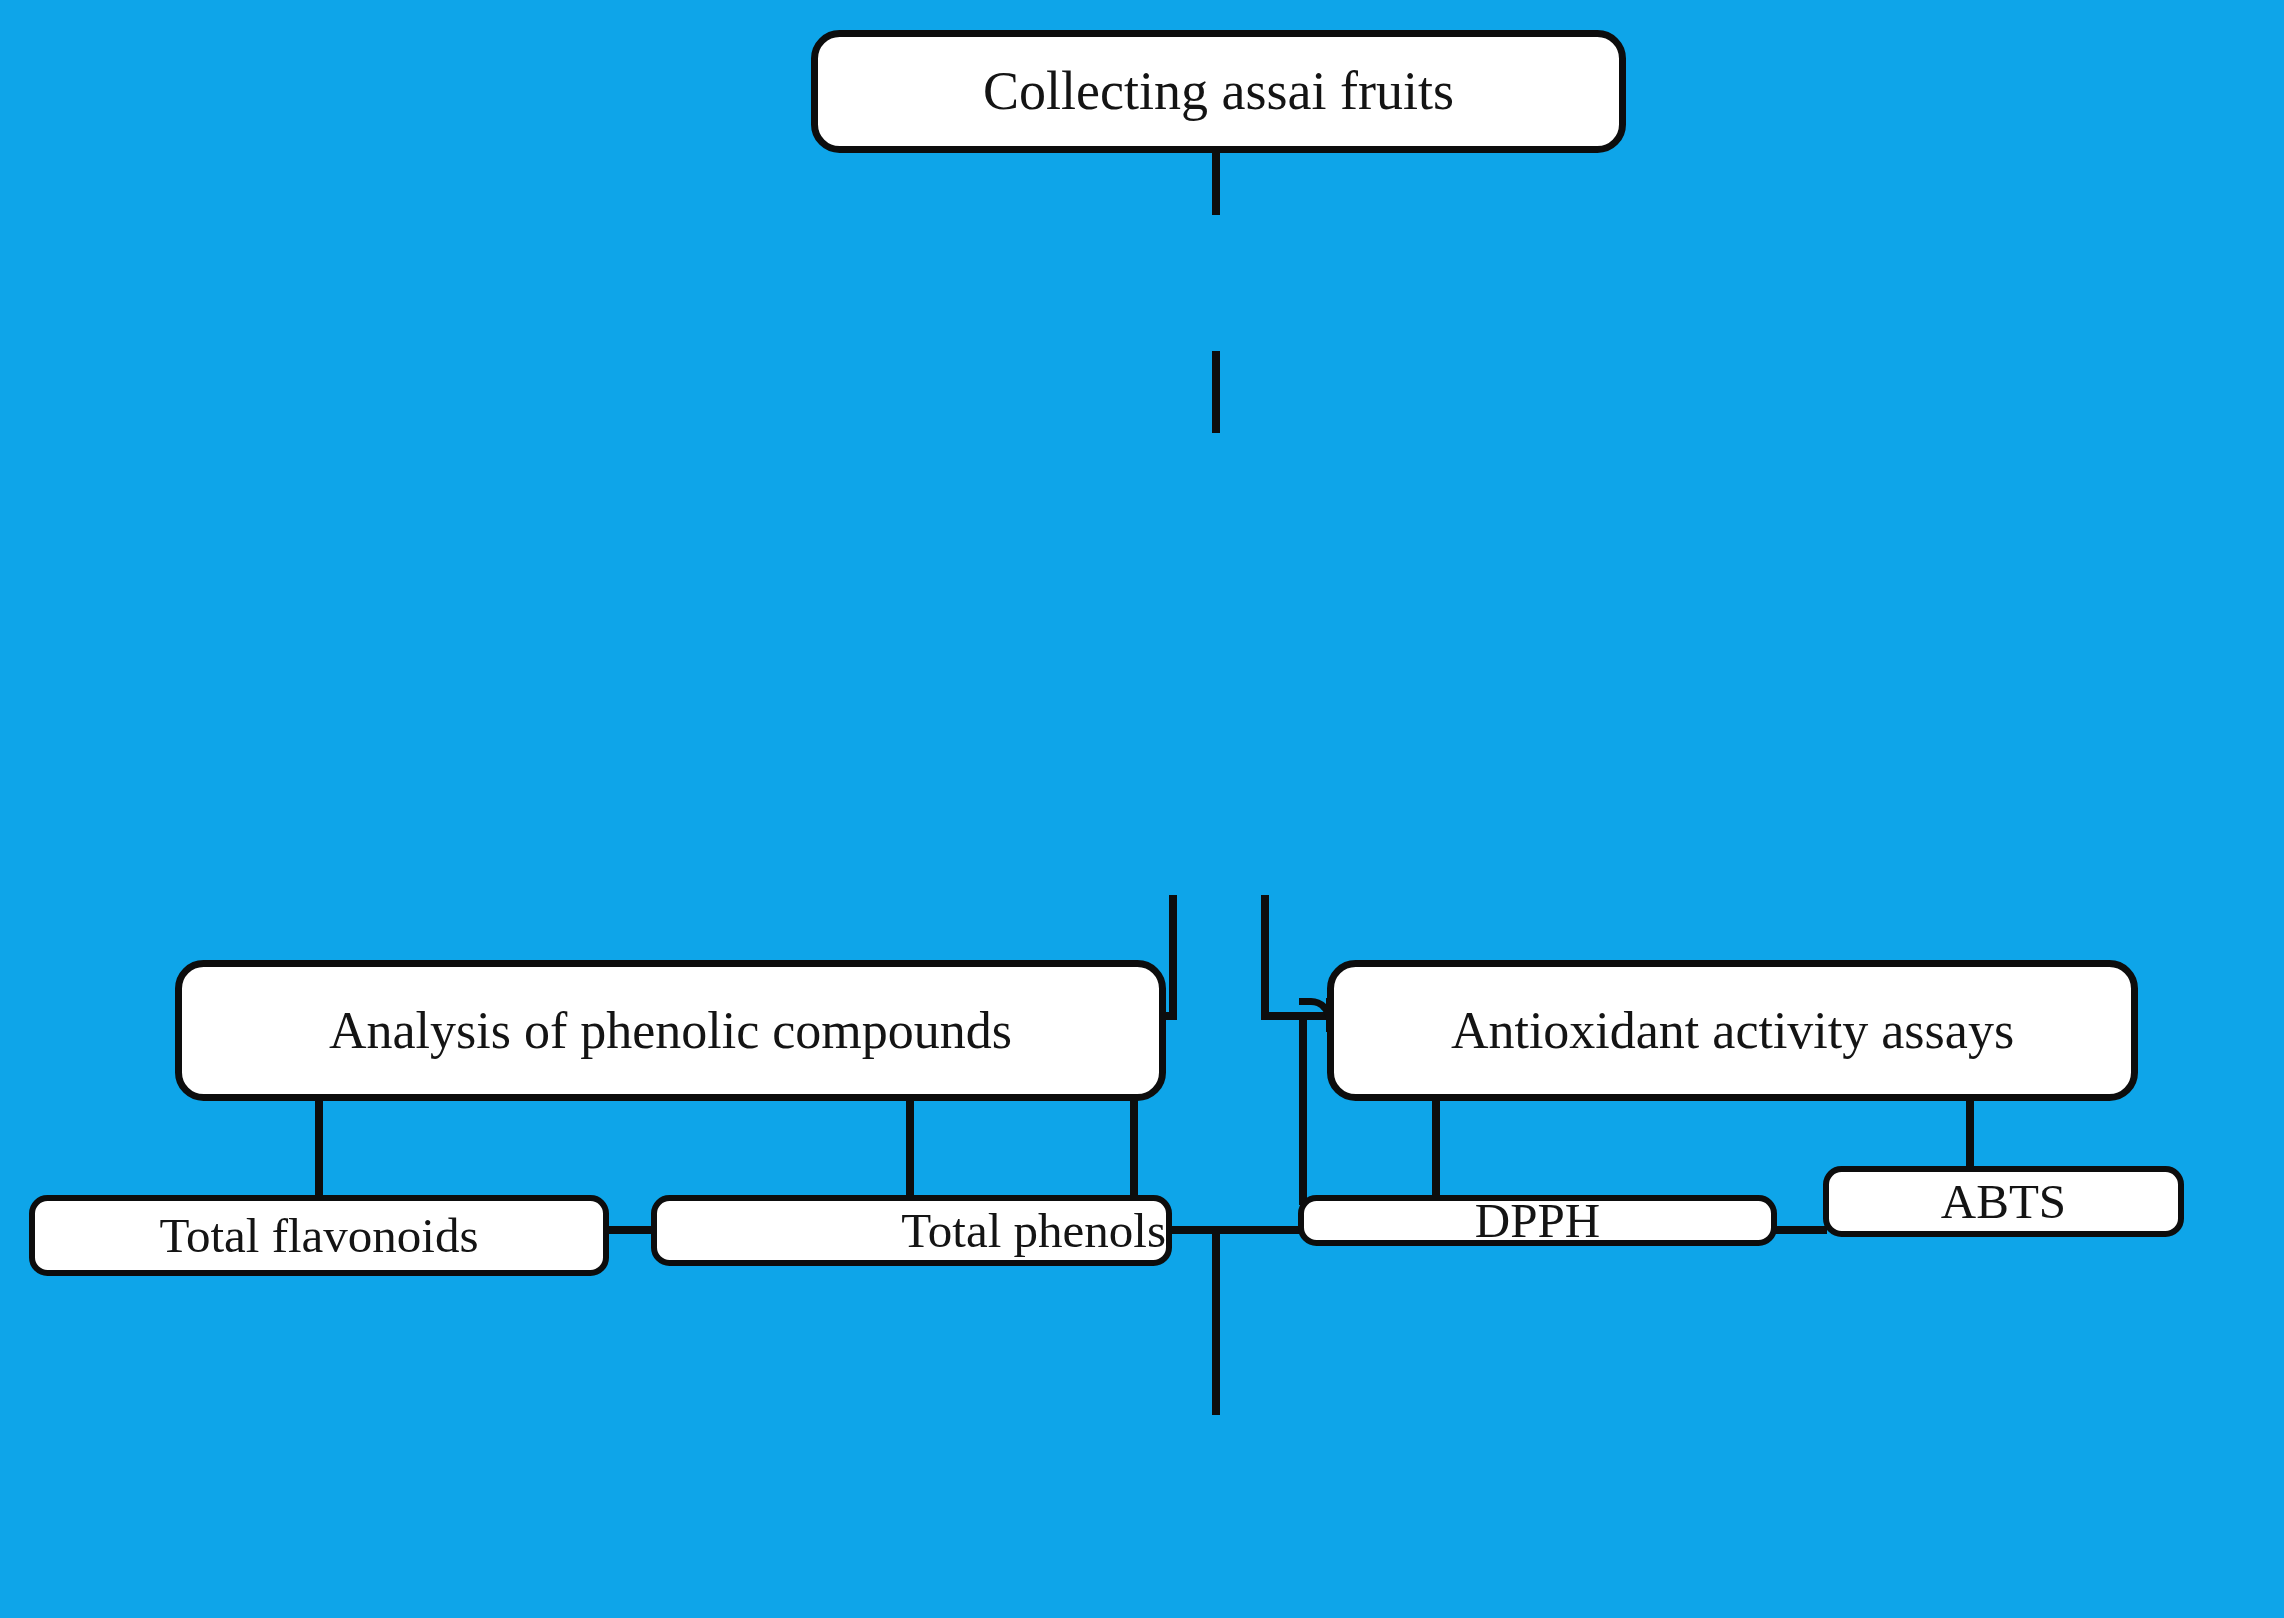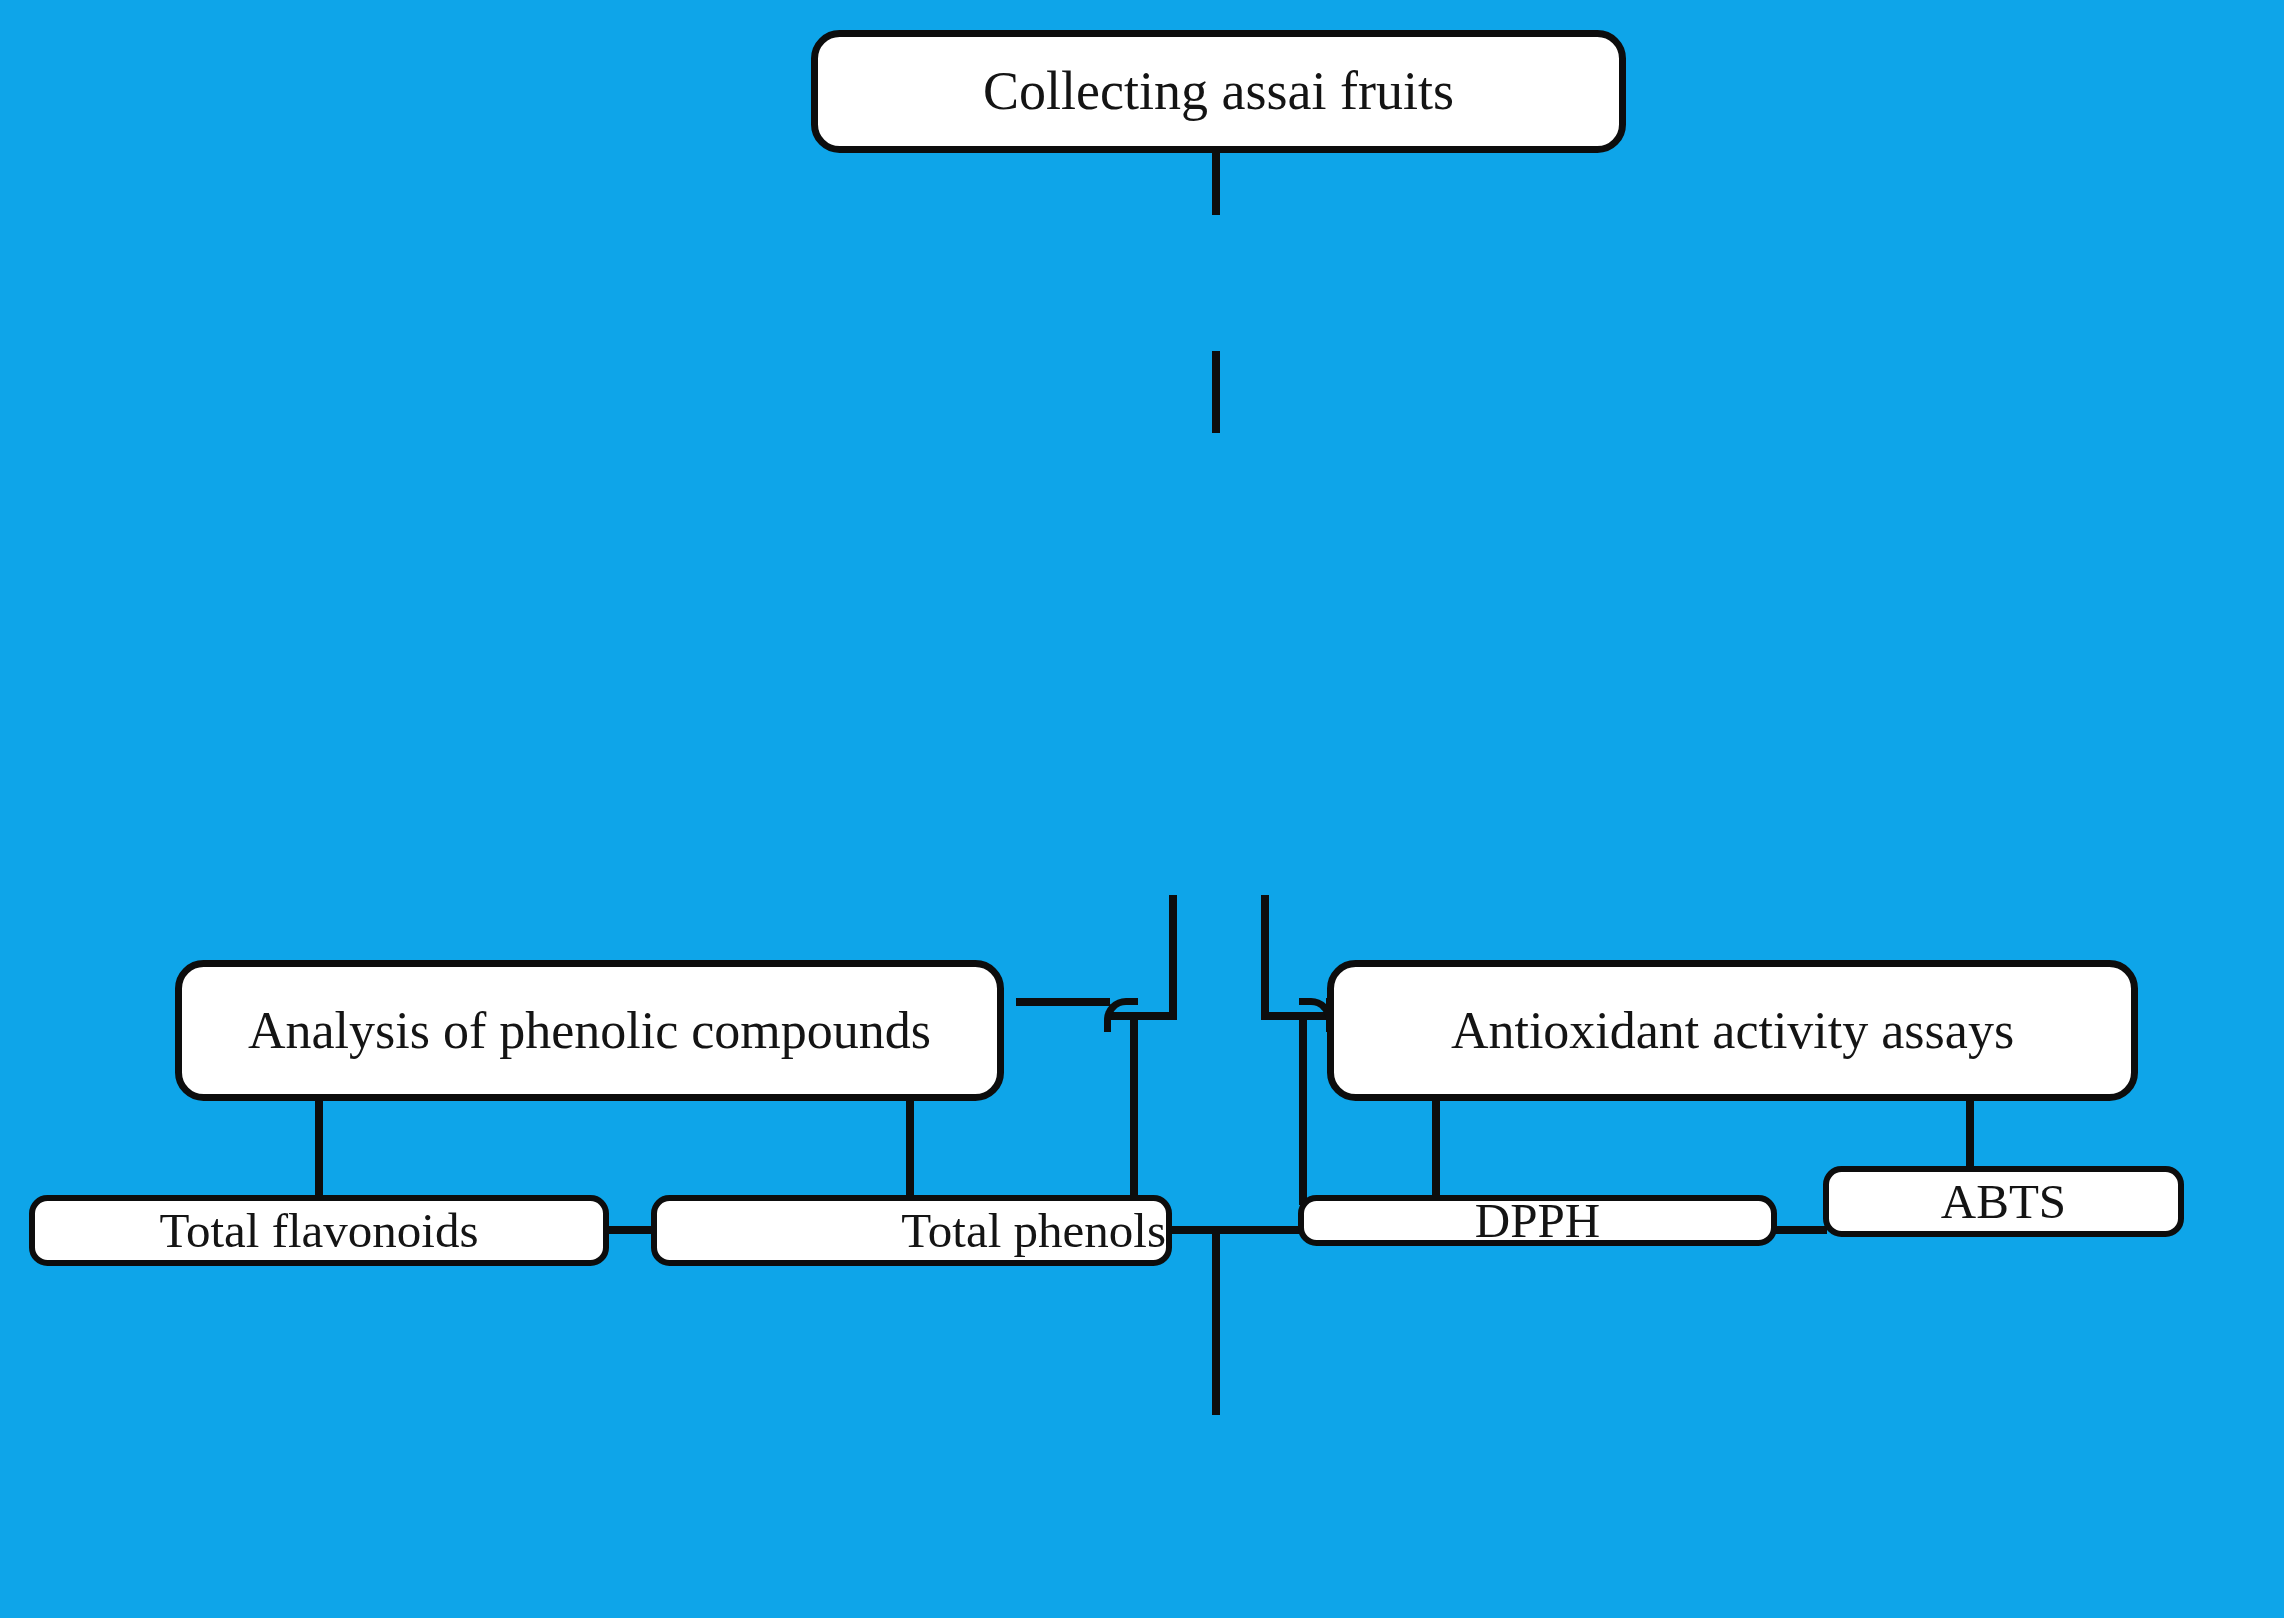--- a/index.html
+++ b/index.html
@@ -33,23 +33,23 @@
   .node .label {
     display: block;
     width: 100%;
     line-height: 1.22;
     white-space: pre-line;
   }
   
   #node-collect      { left: 811px;  top: 30px;   width: 815px;  height: 123px;  font-size: 54px; }
   #node-prep         { left: 811px;  top: 212px;  width: 815px;  height: 141px;  font-size: 54px; }
   #node-extract      { left: 706px;  top: 430px;  width: 1027px; height: 469px;  font-size: 52px;  border-radius: 59px; }
-  #node-phenolic     { left: 175px;  top: 960px; width: 829px; height: 141px;  font-size: 52px; text-align: center; }
+  #node-phenolic     { left: 175px;  top: 960px; width: 991px; height: 141px;  font-size: 52px; text-align: center; }
   #node-antiox       { left: 1294px; top: 960px; width: 811px;  height: 141px;  font-size: 52px; margin-left: 33px; }
-  #node-flavonoids   { left: 29px;   top: 1195px; width: 580px;  height: 71px;   font-size: 49px; border-radius: 18.5px; border-width: 6.7px;}
+  #node-flavonoids   { left: 29px;   top: 1195px; width: 580px;  height: 81px;   font-size: 49px; border-radius: 18.5px; border-width: 6.7px;}
   #node-phenols      { left: 651px;  top: 1195px; width: 521px;  height: 71px;   font-size: 49px; border-radius: 18.5px; border-width: 6.7px; text-align: right;}
   #node-dpph         { left: 1298px; top: 1195px; width: 479px;  height: 51px;   font-size: 49px; border-radius: 18.5px; border-width: 6.7px;}
   #node-abts         { left: 1823px; top: 1166px; width: 361px;  height: 71px;   font-size: 49px; border-radius: 18.5px; border-width: 6.7px;}
   #node-stats        { left: 689px;  top: 1411px; width: 991px; height: 186px;  font-size: 52px; border-radius: 34px; }
 
   
   .conn {
     position: absolute;
     background: #0d0d0d;
     z-index: 1;

